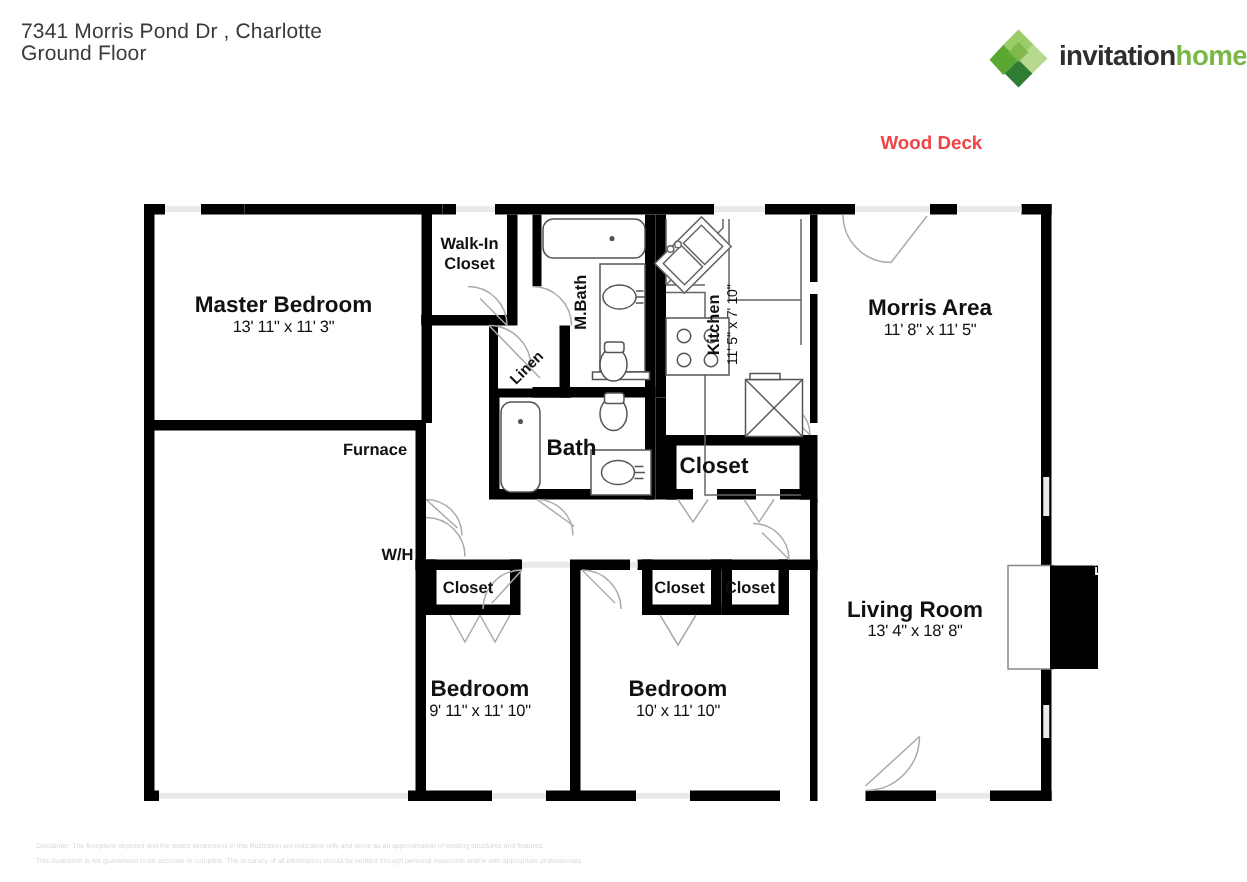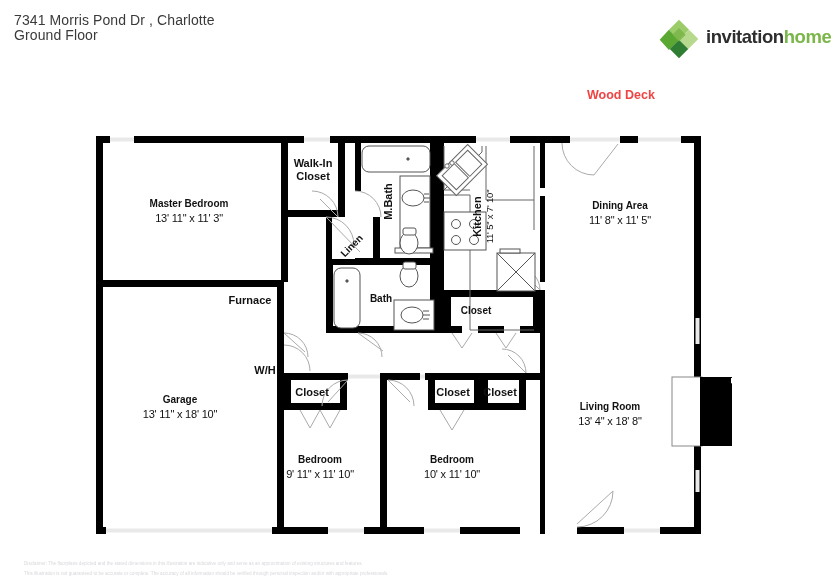--- a/index.html
+++ b/index.html
@@ -77,21 +77,21 @@
   .room {
     position: absolute;
     text-align: center;
     color: #111111;
     white-space: nowrap;
     transform: translateX(-50%);
   }
   .room .nm {
     display: block;
     font-weight: 700;
-    font-size: 10px;
+    font-size: 15px;
     line-height: 15px;
   }
   .room .dim {
     display: block;
     font-size: 11px;
     line-height: 14px;
     letter-spacing: -0.2px;
   }
   .room.sm .nm { font-size: 11px; line-height: 13px; }
   .room.sm .dim { font-size: 9.5px; line-height: 12px; }
@@ -410,40 +410,36 @@
   <div class="room tiny diag" style="left:352px; top:240px;">
     <span class="nm">Linen</span>
   </div>
 
   <div class="room sm vert" style="left:483px; top:204px;">
     <span class="nm">Kitchen</span>
     <span class="dim">11' 5" x 7' 10"</span>
   </div>
 
   <div class="room" style="left:620px; top:198px;">
-    <span class="nm">Dining Area</span>
+    <span class="nm">Morris Area</span>
     <span class="dim">11' 8" x 11' 5"</span>
   </div>
 
   <div class="room" style="left:381px; top:291px;">
     <span class="nm">Bath</span>
   </div>
 
   <div class="room" style="left:476px; top:303px;">
     <span class="nm">Closet</span>
   </div>
 
   <div class="room sm" style="left:250px; top:294px;">
     <span class="nm">Furnace</span>
   </div>
 
-  <div class="room" style="left:180px; top:392px;">
-    <span class="nm">Garage</span>
-    <span class="dim">13' 11" x 18' 10"</span>
-  </div>
 
   <div class="room sm" style="left:265px; top:364px;">
     <span class="nm">W/H</span>
   </div>
 
   <div class="room sm" style="left:312px; top:386px;">
     <span class="nm">Closet</span>
   </div>
 
   <div class="room sm" style="left:453px; top:386px;">

